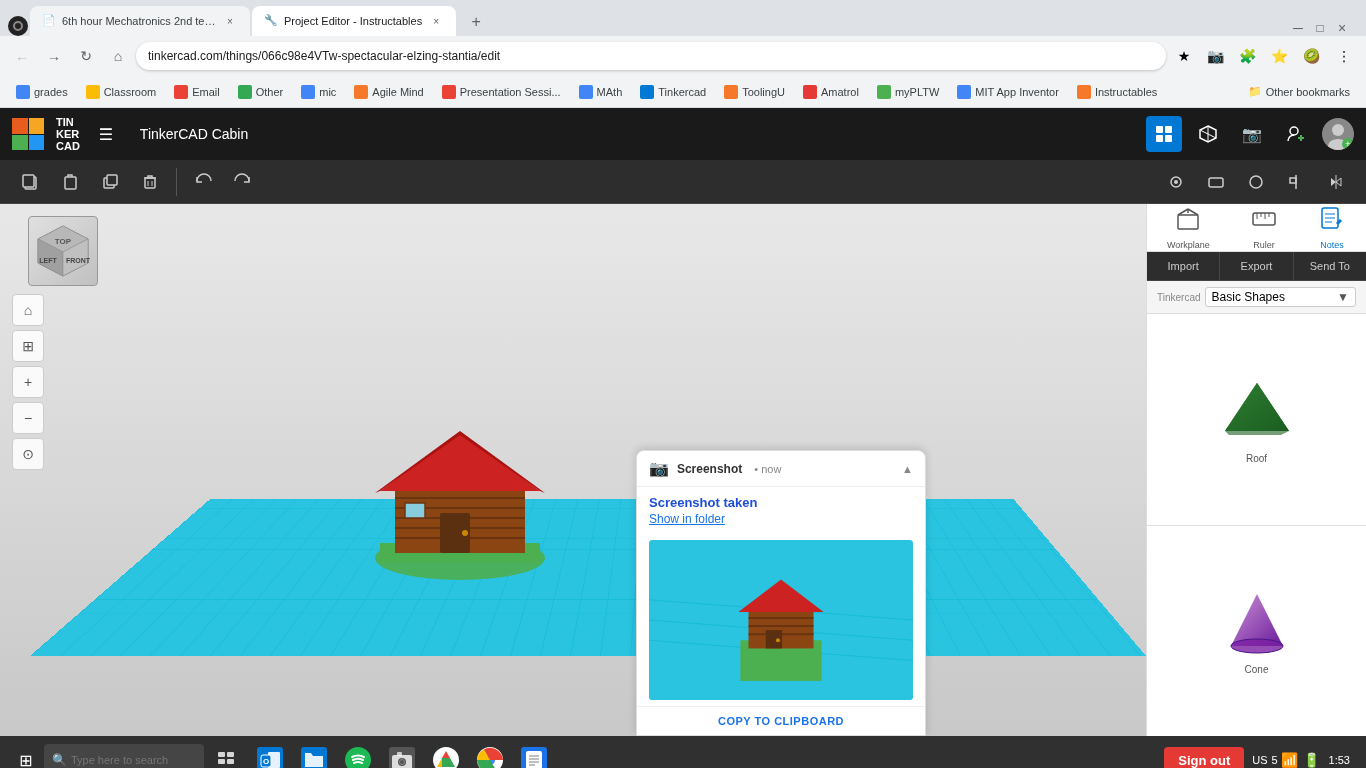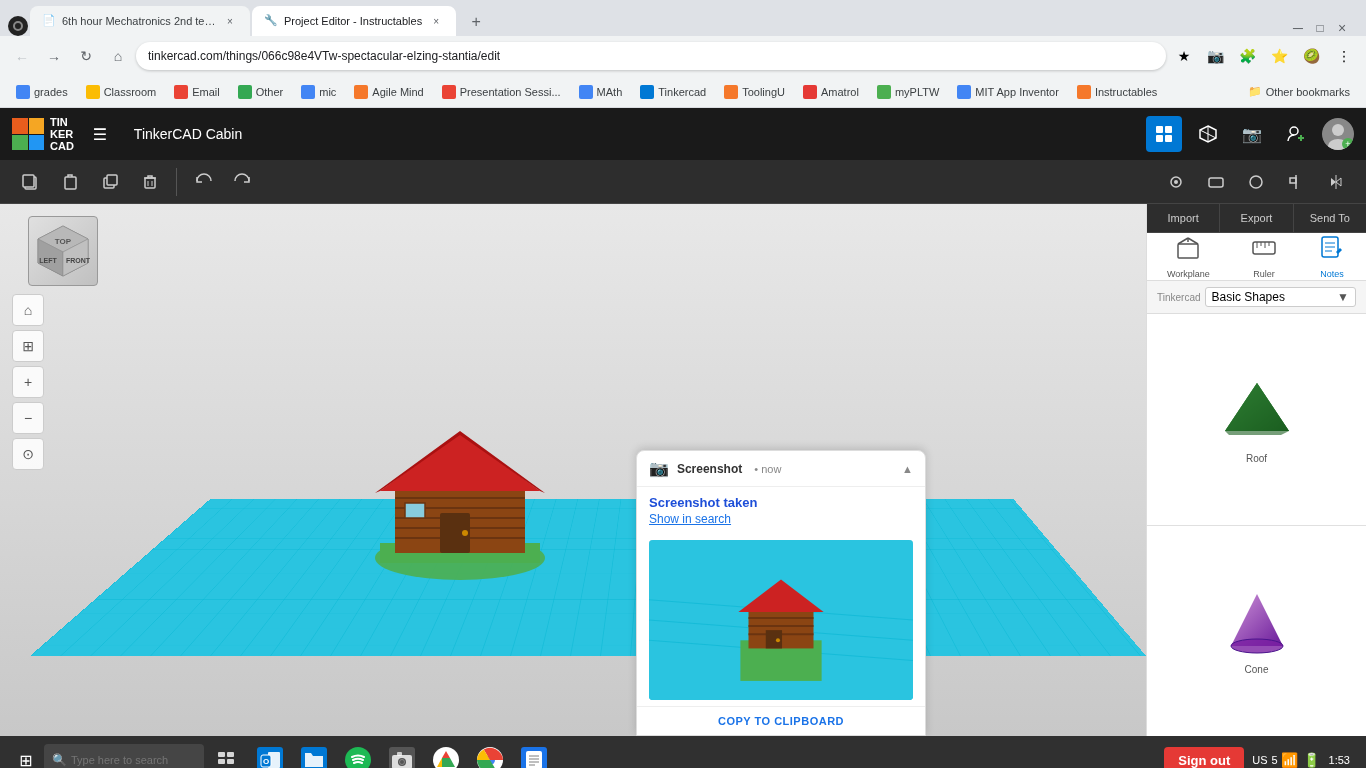--- a/index.html
+++ b/index.html
@@ -108,21 +108,21 @@
       height: 52px;
       background: #1a1a1a;
       display: flex;
       align-items: center;
       padding: 0 12px;
       gap: 8px;
     }
     #tinkercad-logo {
       display: flex;
       align-items: center;
-      gap: 6px;
+      gap: 12px;
     }
     .logo-letters {
       font-weight: bold;
       font-size: 11px;
       color: #fff;
       line-height: 1.1;
     }
     .logo-square { width: 32px; height: 32px; display: grid; grid-template-columns: 1fr 1fr; grid-template-rows: 1fr 1fr; gap: 1px; }
     .ls1 { background: #e85d1d; }
     .ls2 { background: #f5a623; }
@@ -733,21 +733,21 @@
 
         <div id="screenshot-notif">
           <div id="notif-header">
             <span class="notif-icon">📷</span>
             <span class="notif-app">Screenshot</span>
             <span class="notif-time">• now</span>
             <span class="notif-expand">▲</span>
           </div>
           <div id="notif-body">
             <div class="notif-title">Screenshot taken</div>
-            <div class="notif-link">Show in search</div>
+            <div class="notif-link">Show in folder</div>
           </div>
           <div id="notif-thumbnail">
             <div class="thumb-inner">
               
               <svg width="100%" height="100%" viewBox="0 0 260 160" preserveAspectRatio="xMidYMid slice">
                 <rect width="260" height="160" fill="#2ac4e0"></rect>
 
                 <line x1="0" y1="80" x2="260" y2="100" stroke="rgba(0,180,210,0.5)" stroke-width="1"></line>
                 <line x1="0" y1="100" x2="260" y2="120" stroke="rgba(0,180,210,0.5)" stroke-width="1"></line>
                 <line x1="0" y1="60" x2="260" y2="80" stroke="rgba(0,180,210,0.5)" stroke-width="1"></line>
@@ -765,26 +765,20 @@
           </div>
           <div id="notif-copy">
             <button class="copy-btn">COPY TO CLIPBOARD</button>
           </div>
         </div>
       </div>
     </div>
 
     <div id="right-panel">
 
-      <div id="action-buttons">
-        <button class="action-btn">Import</button>
-        <button class="action-btn">Export</button>
-        <button class="action-btn">Send To</button>
-      </div>
-
       <div id="panel-toolbar">
         <div class="pt-btn">
           <div class="pt-icon">
             <svg width="28" height="28" viewBox="0 0 28 28" fill="none">
               <rect x="4" y="10" width="20" height="14" rx="1" stroke="#555" stroke-width="1.5" fill="none"></rect>
               <line x1="4" y1="10" x2="14" y2="4" stroke="#555" stroke-width="1.5"></line>
               <line x1="24" y1="10" x2="14" y2="4" stroke="#555" stroke-width="1.5"></line>
               <line x1="14" y1="4" x2="14" y2="8" stroke="#555" stroke-width="1.5"></line>
             </svg>
           </div>
@@ -807,20 +801,26 @@
             <svg width="28" height="28" viewBox="0 0 28 28" fill="none">
               <rect x="4" y="3" width="16" height="20" rx="2" stroke="#0078d4" stroke-width="1.5" fill="none"></rect>
               <line x1="7" y1="9" x2="17" y2="9" stroke="#0078d4" stroke-width="1"></line>
               <line x1="7" y1="13" x2="17" y2="13" stroke="#0078d4" stroke-width="1"></line>
               <line x1="7" y1="17" x2="14" y2="17" stroke="#0078d4" stroke-width="1"></line>
               <path d="M18,18 L22,14 L24,16 L20,20 Z" fill="#0078d4"></path>
             </svg>
           </div>
           <span class="pt-label" style="color:#0078d4;">Notes</span>
         </div>
+      </div>
+
+      <div id="action-buttons">
+        <button class="action-btn">Import</button>
+        <button class="action-btn">Export</button>
+        <button class="action-btn">Send To</button>
       </div>
 
       <div id="shapes-header">
         <span class="shapes-label">Tinkercad</span>
         <div id="shapes-selector">
           <span>Basic Shapes</span>
           <span class="shapes-arrow">▼</span>
         </div>
       </div>
 

